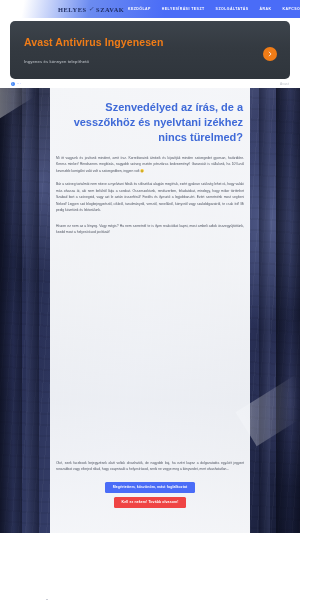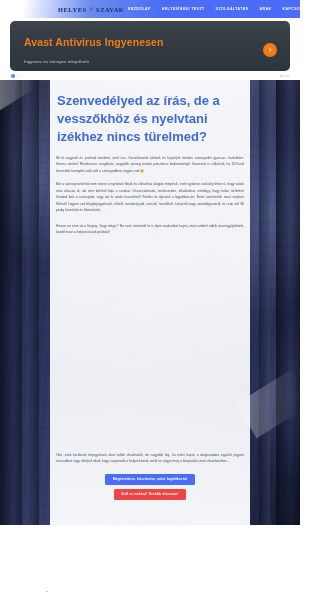--- a/index.html
+++ b/index.html
@@ -68,21 +68,21 @@
 
   
   .ad-wrap {
     position: relative;
     z-index: 18;
     background: #ffffff;
     padding: 3px 10px 0 10px;
   }
   .ad-banner {
     position: relative;
-    height: 50px;
+    height: 58px;
     border-radius: 5px;
     background: linear-gradient(180deg,#3d444c 0%,#343a41 45%,#2f353c 100%);
     overflow: hidden;
   }
   .ad-title {
     position: absolute;
     left: 14px;
     top: 15px;
     font-size: 10.5px;
     font-weight: 700;
@@ -195,25 +195,25 @@
     background: linear-gradient(180deg,
         rgba(250,251,253,.97) 0%,
         rgba(252,253,254,.95) 40%,
         rgba(247,249,252,.94) 70%,
         rgba(250,251,253,.97) 100%);
     padding: 12px 5px 0 5px;
     overflow: hidden;
   }
 
   h2.section-title {
-    font-size: 13px;
+    font-size: 11px;
     line-height: 1.38;
     font-weight: 700;
     color: #3f6ad8;
-    text-align: left;
+    text-align: right;
     letter-spacing: -.02px;
     padding: 0 2px;
   }
   h2.section-title.second { margin-top: 62px; }
 
   p.body {
     font-size: 3.35px;
     line-height: 1.95;
     color: #4d5360;
     text-align: justify;

